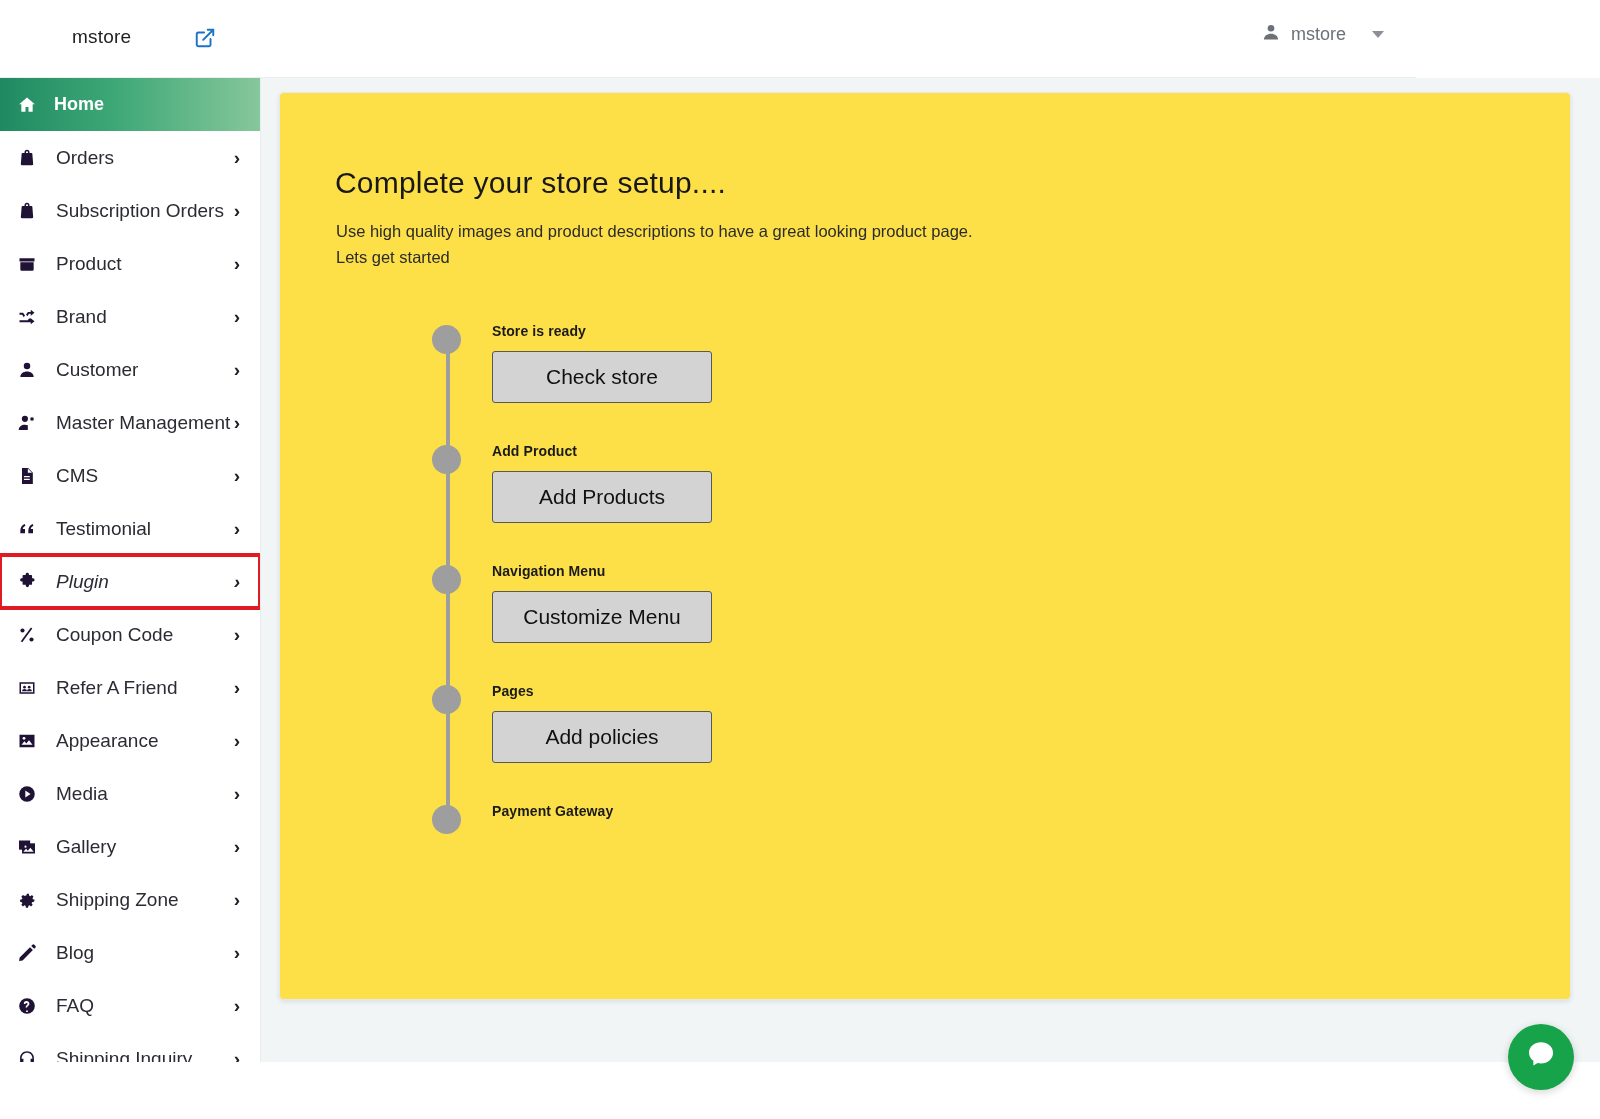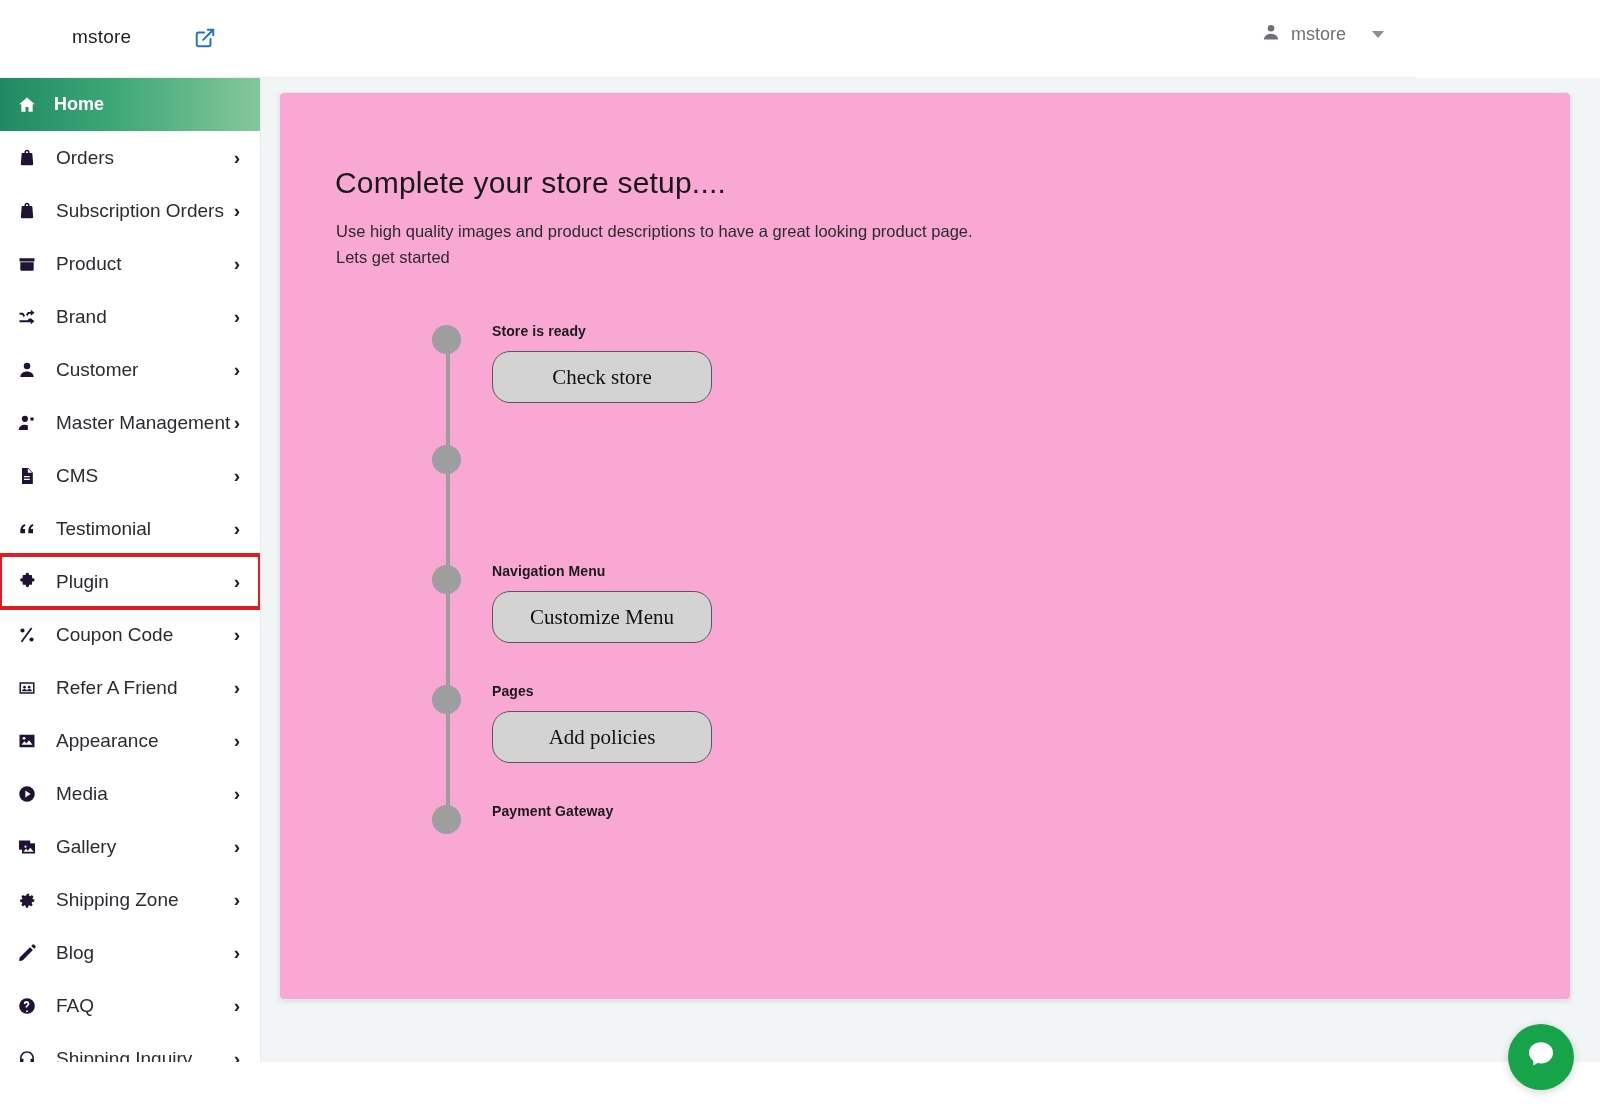--- a/index.html
+++ b/index.html
@@ -78,32 +78,33 @@
     color: #ffffff; font-weight: 700; font-size: 18px; padding-left: 14px;
   }
   .nav-chevron {
     font-size: 19px; color: #20202a; font-weight: 700;
     line-height: 1; padding-right: 2px;
   }
   .nav-item.highlight {
     outline: 4px solid #e11b22;
     outline-offset: -2px;
     z-index: 5;
+    font-style: italic;
   }
 
   
   .main {
     position: absolute; top: 78px; left: 261px;
     width: 1339px; height: 984px;
     background: #f2f5f6;
   }
   .content-card {
     position: absolute; top: 14px; left: 18px;
     width: 1292px; height: 908px;
-    background: #f9a8d4;
+    background: #fde047;
     border: 1px solid #e6e9eb;
     border-radius: 5px;
     box-shadow: 0 2px 5px rgba(0,0,0,.09);
   }
   .page-title {
     position: absolute; left: 55px; top: 73px;
     font-size: 30px; color: #181818; font-weight: 400;
     letter-spacing: .2px;
   }
   .page-sub {
@@ -131,22 +132,22 @@
   .tl-body { padding-left: 60px; }
   .tl-label {
     font-size: 14px; font-weight: 700; color: #1a1a1a;
     letter-spacing: .1px; margin-bottom: 12px;
   }
   .tl-btn {
     display: inline-flex; align-items: center; justify-content: center;
     min-width: 220px; padding: 12px 18px;
     background: #d3d3d3;
     border: 1.5px solid #585858;
-    border-radius: 18px;
-    font-size: 21px; color: #111; font-family: Liberation Serif, serif;
+    border-radius: 3px;
+    font-size: 21px; color: #111; font-family: Liberation Sans, sans-serif;
     cursor: pointer;
     line-height: 1.25;
     text-align: center;
   }
   .tl-btn.two-line { width: 220px; }
 
   
   .chat-widget {
     position: absolute; right: 26px; bottom: 29px;
     width: 66px; height: 66px; border-radius: 50%;
@@ -387,20 +388,21 @@
 
     <div class="timeline">
       <div class="tl-line"></div>
       <div id="steps-host">
           <div class="tl-step">
             <div class="tl-dot"></div>
             <div class="tl-body"><div class="tl-label">Store is ready</div><button class="tl-btn">Check store</button></div>
           </div>
           <div class="tl-step">
             <div class="tl-dot"></div>
+            <div class="tl-body"><div class="tl-label">Add Product</div><button class="tl-btn">Add Products</button></div>
           </div>
           <div class="tl-step">
             <div class="tl-dot"></div>
             <div class="tl-body"><div class="tl-label">Navigation Menu</div><button class="tl-btn">Customize Menu</button></div>
           </div>
           <div class="tl-step">
             <div class="tl-dot"></div>
             <div class="tl-body"><div class="tl-label">Pages</div><button class="tl-btn">Add policies</button></div>
           </div>
           <div class="tl-step">

